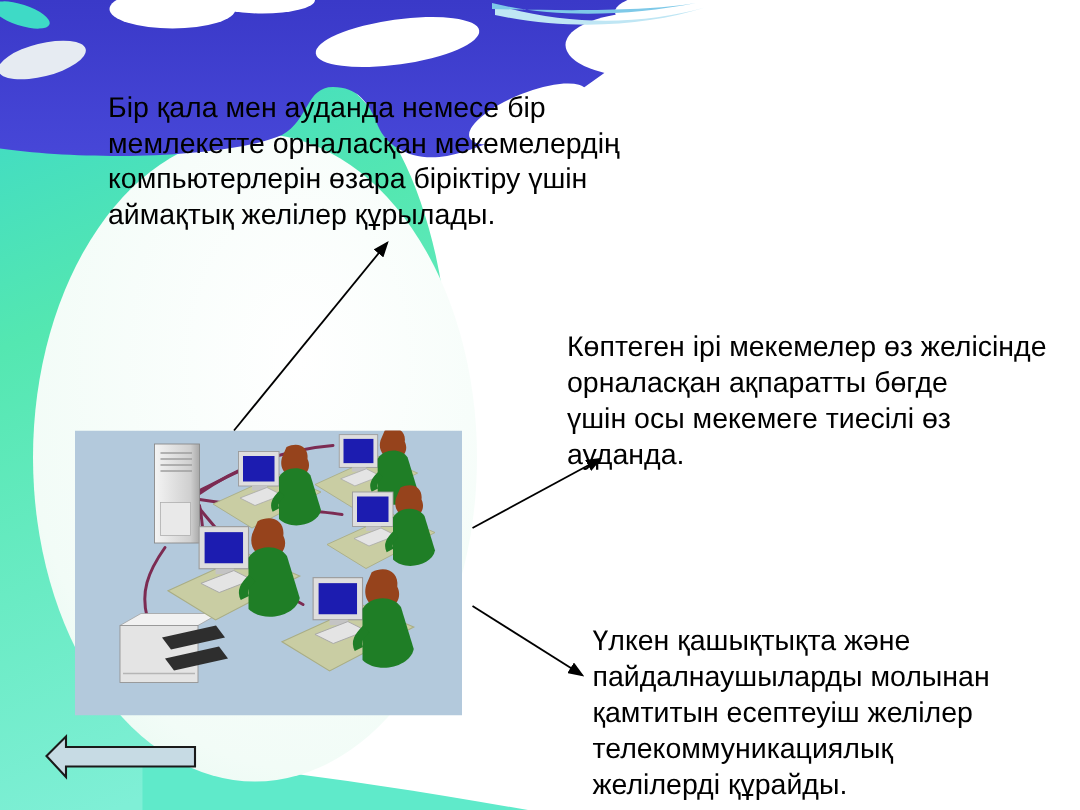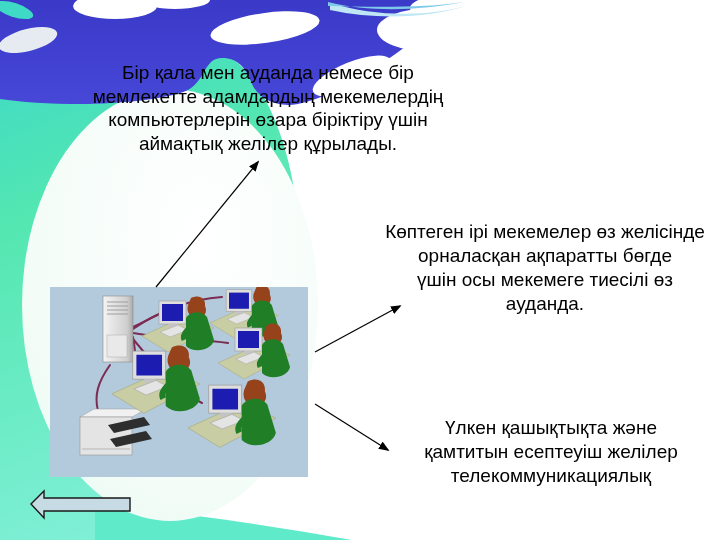--- a/index.html
+++ b/index.html
@@ -1,21 +1,21 @@
 <!DOCTYPE html>
 <html><head>
 <meta charset="utf-8">
 <style>
   html,body{margin:0;padding:0;background:#fff;}
   .slide{
     position:relative;width:720px;height:540px;overflow:hidden;background:#ffffff;
     font-family:"Liberation Sans",sans-serif;color:#000;
   }
   svg.layer{position:absolute;left:0;top:0;pointer-events:none;}
-  .tb{position:absolute;text-align:center;font-size:19px;line-height:23.5px;}
+  .tb{position:absolute;font-size:19px;line-height:23.5px;}
   #tb-regional{left:72px;top:61px;width:392px;}
   #tb-corporate{left:378px;top:187px;width:334px;line-height:24px;margin-top:33px;}
   #tb-telecom{left:395px;top:416px;width:312px;line-height:24px;}
   .tline span.u{}
   .clipart{position:absolute;left:50px;top:287px;width:258px;height:190px;}
   .backbtn{position:absolute;left:18px;top:482px;width:118px;height:42px;cursor:pointer;}
 </style>
 </head>
 <body>
 
@@ -119,34 +119,36 @@
 
     <use href="#ws" transform="translate(92,9)"></use>
     <use href="#ws" transform="translate(160,-2) scale(0.95)"></use>
     <use href="#ws" transform="translate(168,36)"></use>
     <use href="#ws" transform="translate(62,58) scale(1.22)"></use>
     <use href="#ws" transform="translate(138,92) scale(1.22)"></use>
   </svg>
 
   <div class="tb" id="tb-regional">
       <div class="tline"><span>Бір қала мен ауданда немесе бір</span></div>
-      <div class="tline"><span>мемлекетте адамдардың мекемелердің</span></div>
+      <div class="tline"><span>мемлекетте орналасқан мекемелердің</span></div>
       <div class="tline"><span>компьютерлерін өзара біріктіру үшін</span></div>
       <div class="tline"><span class="u">аймақтық желілер</span><span> құрылады.</span></div>
     </div>
   <div class="tb" id="tb-corporate">
       <div class="tline"><span>Көптеген ірі мекемелер өз желісінде</span></div>
       <div class="tline"><span>орналасқан ақпаратты бөгде</span></div>
       <div class="tline"><span>үшін осы мекемеге тиесілі өз</span></div>
       <div class="tline"><span>ауданда.</span></div>
     </div>
   <div class="tb" id="tb-telecom">
       <div class="tline"><span>Үлкен қашықтықта және</span></div>
+      <div class="tline"><span>пайдалнаушыларды молынан</span></div>
       <div class="tline"><span>қамтитын есептеуіш желілер</span></div>
       <div class="tline"><span class="u">телекоммуникациялық</span></div>
+      <div class="tline"><span>желілерді құрайды.</span></div>
     </div>
 
   <svg class="layer" width="720" height="540" viewBox="0 0 720 540">
     <defs>
       <marker id="ah" markerWidth="9" markerHeight="7" refX="7.5" refY="3.5" orient="auto">
         <path d="M0,0 L9,3.5 L0,7 Z" fill="#000"></path>
       </marker>
     </defs>
     <line x1="156" y1="287" x2="258" y2="162" stroke="#000" stroke-width="1.2" marker-end="url(#ah)"></line>
     <line x1="315" y1="352" x2="400" y2="306" stroke="#000" stroke-width="1.2" marker-end="url(#ah)"></line>

